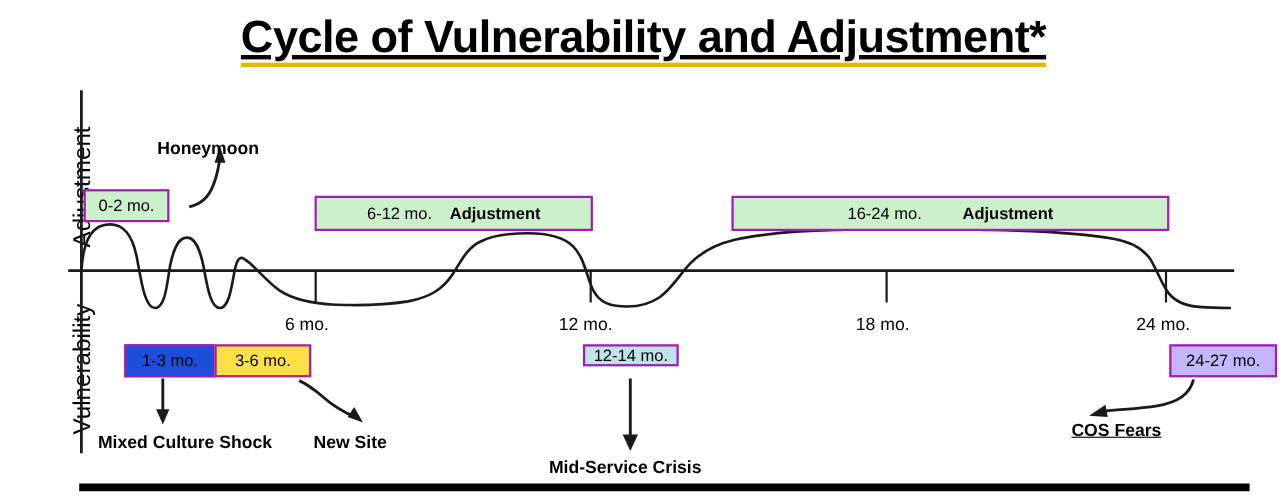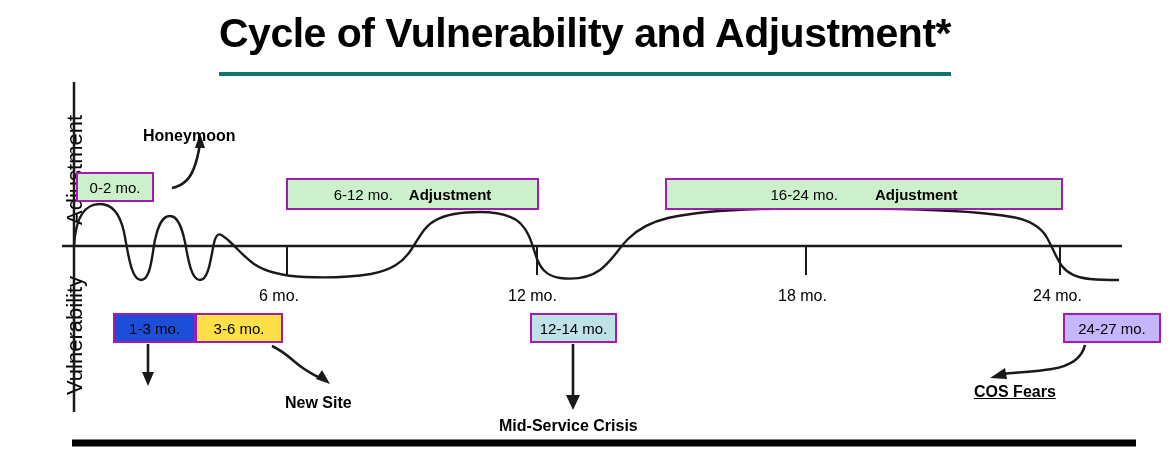--- a/index.html
+++ b/index.html
@@ -25,22 +25,23 @@
     left: 0;
     top: 12px;
     width: 1170px;
     text-align: center;
     font-size: 41px;
     font-weight: bold;
     letter-spacing: -0.5px;
     line-height: 1.05;
   }
   .title .tspan {
-    border-bottom: 4px solid #0f766e;
-    padding-bottom: 16px;
+    border-bottom: 4px solid #eab308;
+    padding-bottom: 1px;
+    text-decoration: underline;
   }
   
   .axis-label {
     position: absolute;
     font-size: 22px;
     font-weight: normal;
     white-space: nowrap;
     transform-origin: 0 0;
     letter-spacing: 0px;
   }
@@ -69,21 +70,21 @@
   .box .reg { font-weight: normal; }
   .box .bold { font-weight: bold; }
   .box .reg + .bold { margin-left: 5px; }
 
   #box-0-2   { left: 76px;  top: 172px; width: 78px;  height: 30px; }
   #box-6-12  { left: 286px; top: 178px; width: 253px; height: 32px; gap: 11px; }
   #box-16-24 { left: 665px; top: 178px; width: 398px; height: 32px; }
 
   #box-1-3   { left: 113px; top: 313px; width: 83px;  height: 30px; }
   #box-3-6   { left: 195px; top: 313px; width: 88px;  height: 30px; }
-  #box-12-14 { left: 530px; top: 313px; width: 87px;  height: 30px; }
+  #box-12-14 { left: 530px; top: 313px; width: 87px;  height: 20px; }
   #box-24-27 { left: 1063px;top: 313px; width: 98px;  height: 30px; }
 
   
   .annot {
     position: absolute;
     font-size: 16px;
     font-weight: bold;
     white-space: nowrap;
     line-height: 1;
   }
@@ -216,17 +217,18 @@
   <div class="box" id="box-24-27" style="background:#c4b5fd;">
     <span class="reg">24-27 mo.</span>
   </div>
 
   <div class="tick-label" id="tick-6">6 mo.</div>
   <div class="tick-label" id="tick-12">12 mo.</div>
   <div class="tick-label" id="tick-18">18 mo.</div>
   <div class="tick-label" id="tick-24">24 mo.</div>
 
   <div class="annot" id="annot-honeymoon">Honeymoon</div>
+  <div class="annot" id="annot-mixed">Mixed Culture Shock</div>
   <div class="annot" id="annot-newsite">New Site</div>
   <div class="annot" id="annot-midservice">Mid-Service Crisis</div>
   <div class="annot" id="annot-cosfears">COS Fears</div>
 
 </div>
 
 </body></html>

